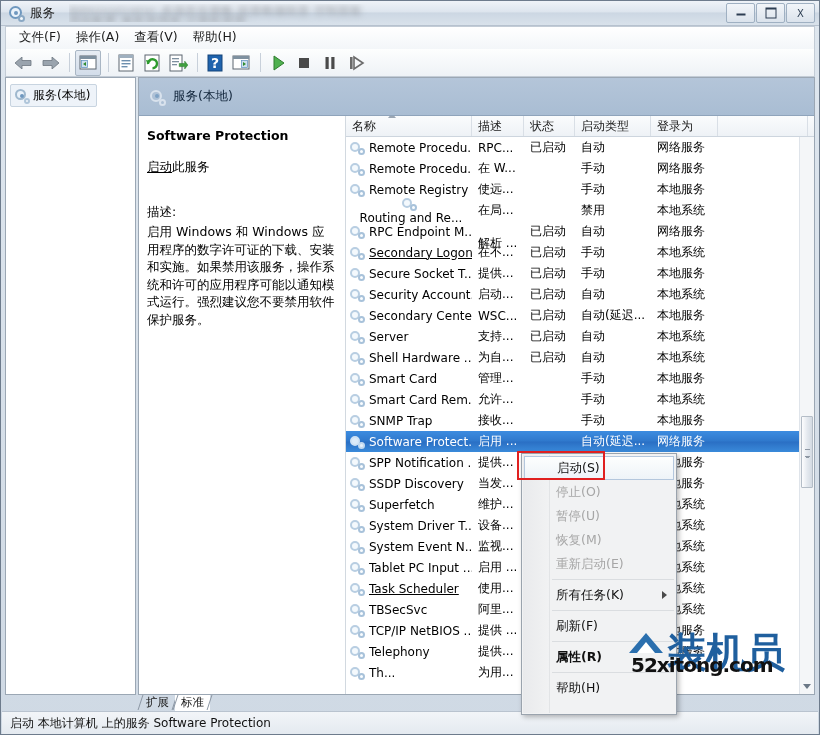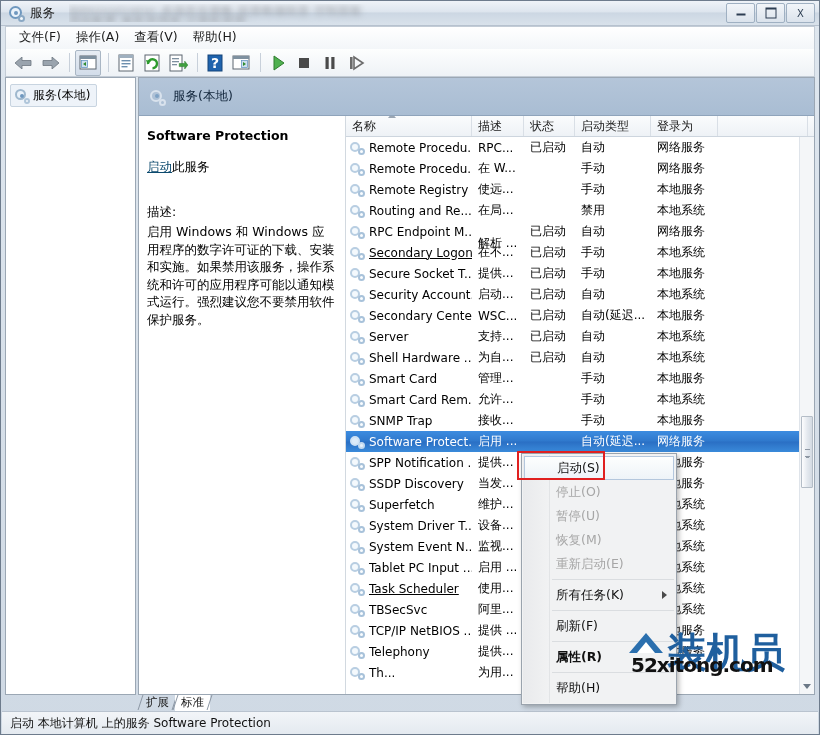--- a/index.html
+++ b/index.html
@@ -276,21 +276,21 @@
     font-size: 12.5px;
     margin-bottom: 16px;
     color: #000;
   }
   .detail-action {
     font-size: 12.5px;
     margin-bottom: 28px;
     color: #000;
   }
   .detail-action .lnk {
-    color: #0c4a6e;
+    color: #000000;
     text-decoration: underline;
     cursor: pointer;
   }
   .detail-desc-label {
     font-size: 12.5px;
     margin-bottom: 2px;
   }
   .detail-desc {
     font-size: 12.5px;
     line-height: 17.5px;
@@ -486,21 +486,21 @@
 
   
   .ctx-menu {
     position: absolute;
     left: 520px; top: 452px;
     width: 156px;
     background: #f1f2f3;
     border: 1px solid #9aa3ad;
     box-shadow: 2px 2px 5px rgba(0,0,0,.28);
     z-index: 50;
-    padding: 2px 0 4px 0;
+    padding: 2px 0 14px 0;
     box-sizing: border-box;
   }
   .ctx-menu::before {
     content: "";
     position: absolute;
     left: 1px; top: 1px; bottom: 1px;
     width: 26px;
     background: linear-gradient(to right, #e9eaec, #f1f2f3);
     border-right: 1px solid #e2e4e6;
   }
@@ -798,21 +798,21 @@
                     <span class="sg2"></span>
                   </div>
                   <span>Remote Registry</span>
                 </div>
                 <div class="cell" style="width: 52px;">使远...</div>
                 <div class="cell" style="width: 51px;"></div>
                 <div class="cell" style="width: 76px;">手动</div>
                 <div class="cell" style="width: 67px;">本地服务</div>
               </div>
               <div class="row">
-                <div class="cell c-name" style="width: 126px;">
+                <div class="cell c-name" style="width: 126px; flex-direction: column;">
                   <div class="svc-ico">
                     <span class="sg1"></span>
                     <span class="sg2"></span>
                   </div>
                   <span>Routing and Re...</span>
                 </div>
                 <div class="cell" style="width: 52px;">在局...</div>
                 <div class="cell" style="width: 51px;"></div>
                 <div class="cell" style="width: 76px;">禁用</div>
                 <div class="cell" style="width: 67px;">本地系统</div>

